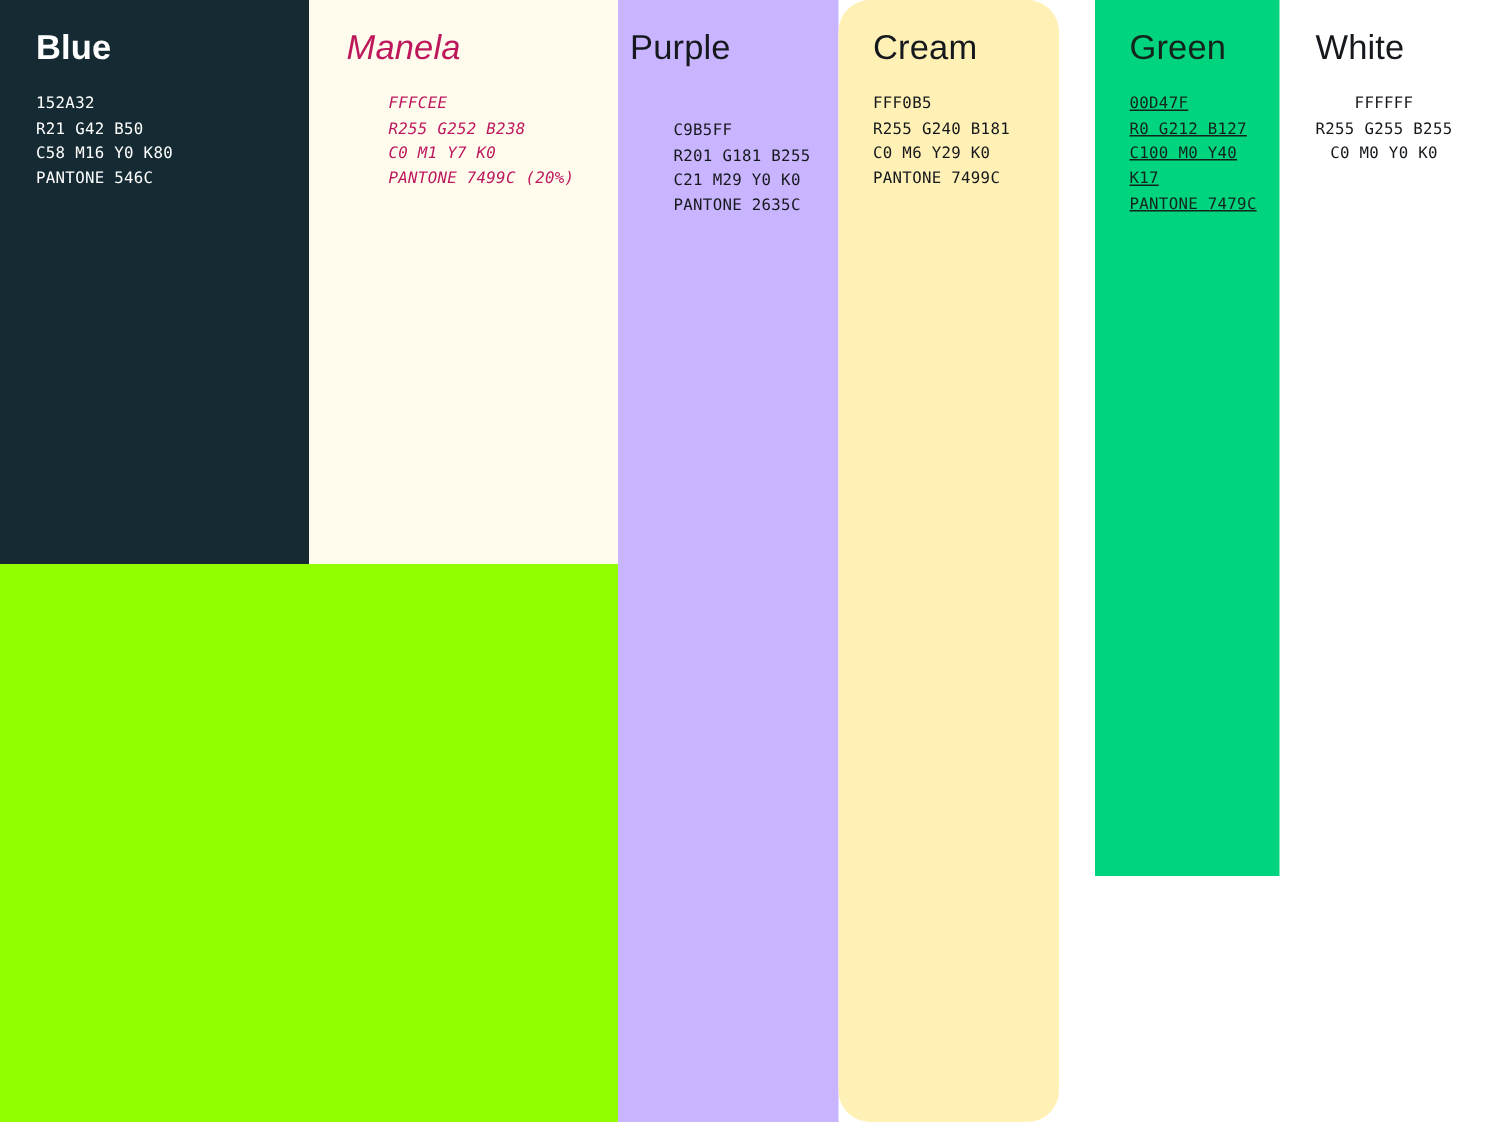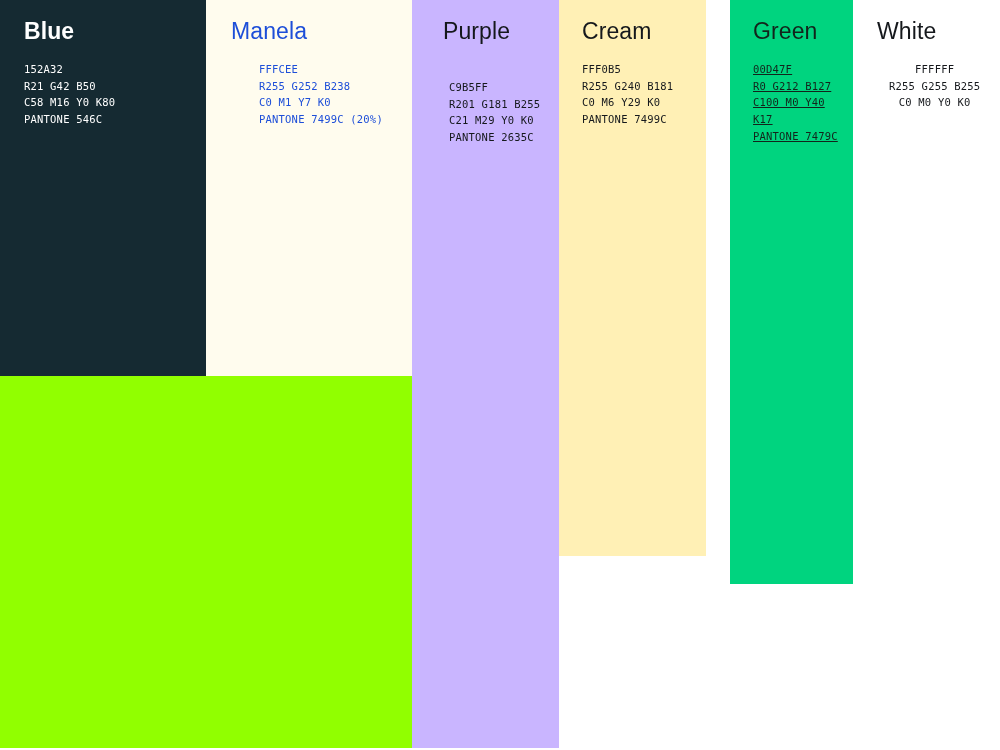--- a/index.html
+++ b/index.html
@@ -65,43 +65,43 @@
     left: 206px; top: 0px;
     width: 206px; height: 376px;
   }
   #swatch-manela .swatch-title { position: absolute; left: 25px; top: 18px; }
   #swatch-manela .swatch-specs { position: absolute; left: 25px; top: 61px; margin-left: 28px; }
 
   #swatch-purple {
     left: 412px; top: 0px;
     width: 147px; height: 748px;
   }
-  #swatch-purple .swatch-title { position: absolute; left: 31px; top: 18px; }
+  #swatch-purple .swatch-title { position: absolute; left: 8px; top: 18px; }
   #swatch-purple .swatch-specs { position: absolute; left: 22px; top: 79px; margin-left: 15px; }
 
   #swatch-cream {
     left: 559px; top: 0px;
-    width: 147px; height: 556px;
+    width: 147px; height: 748px; border-radius: 21px;
   }
   #swatch-cream .swatch-title { position: absolute; left: 23px; top: 18px; }
   #swatch-cream .swatch-specs { position: absolute; left: 23px; top: 61px; }
 
   #swatch-green {
     left: 730px; top: 0px;
     width: 147px; height: 584px;
   }
   #swatch-green .swatch-title { position: absolute; left: 23px; top: 18px; }
   #swatch-green .swatch-specs { position: absolute; left: 23px; top: 61px; text-decoration: underline; }
 
   #swatch-white {
     left: 853px; top: 0px;
     width: 147px; height: 748px; text-align: center;
   }
   #swatch-white .swatch-title { position: absolute; left: 24px; top: 18px; }
-  #swatch-white .swatch-specs { position: absolute; left: 36px; top: 61px; }
+  #swatch-white .swatch-specs { position: absolute; left: 24px; top: 61px; }
 
   #swatch-bright-green {
     left: 0px;   top: 376px;
     width: 412px; height: 372px;
   }
 </style>
 </head>
 <body>
 
 <div id="palette-board" style="background-color: rgb(255, 255, 255);">
@@ -109,21 +109,21 @@
   <div class="swatch" id="swatch-blue" style="background-color: rgb(21, 42, 50); color: rgb(255, 255, 255);">
     <h2 class="swatch-title">Blue</h2>
     <div class="swatch-specs">
       <span class="spec-line">152A32</span>
       <span class="spec-line">R21 G42 B50</span>
       <span class="spec-line">C58 M16 Y0 K80</span>
       <span class="spec-line">PANTONE 546C</span>
     </div>
   </div>
 
-  <div class="swatch" id="swatch-manela" style="background-color: rgb(255, 252, 238); color: #1d4ed8;">
+  <div class="swatch" id="swatch-manela" style="background-color: rgb(255, 252, 238); color: #be185d; font-style: italic;">
     <h2 class="swatch-title">Manela</h2>
     <div class="swatch-specs">
       <span class="spec-line">FFFCEE</span>
       <span class="spec-line">R255 G252 B238</span>
       <span class="spec-line">C0 M1 Y7 K0</span>
       <span class="spec-line">PANTONE 7499C (20%)</span>
     </div>
   </div>
 
   <div class="swatch" id="swatch-purple" style="background-color: rgb(201, 181, 255); color: rgb(21, 24, 28);">

